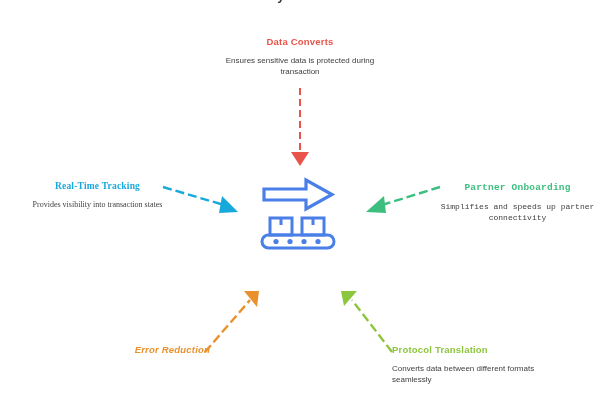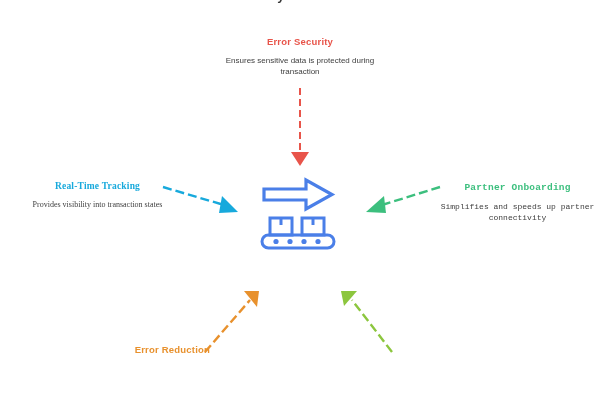--- a/index.html
+++ b/index.html
@@ -37,21 +37,21 @@
     margin: 0 0 7px 0;
     white-space: nowrap;
   }
   .node .desc {
     font-size: 8px;
     line-height: 11px;
     color: #404040;
     margin: 0;
   }
   .align-center { text-align: center; }
-  .align-right  { text-align: right; }
+  .align-right  { text-align: right; font-style: italic; }
   .align-left   { text-align: left; }
 
   
   #node-security   { left: 225px; top: 36px;  width: 150px; }
   #node-tracking   { left: 20px;  top: 180px; width: 155px; font-family: Liberation Serif, serif; }
   #node-partner    { left: 440px; top: 182px; width: 155px; font-family: Liberation Mono, monospace; }
   #node-error      { left: 50px;  top: 344px; width: 160px; }
   #node-protocol   { left: 392px; top: 344px; width: 160px; }
 
   
@@ -126,32 +126,36 @@
       <g fill="#4a7fe8">
         <circle cx="18" cy="66.5" r="2.6"></circle>
         <circle cx="32" cy="66.5" r="2.6"></circle>
         <circle cx="46" cy="66.5" r="2.6"></circle>
         <circle cx="60" cy="66.5" r="2.6"></circle>
       </g>
     </svg>
   </div>
 
   <div class="node align-center" id="node-security">
-    <p class="title" style="color:#e8544a">Error Security</p>
+    <p class="title" style="color:#e8544a">Data Converts</p>
     <p class="desc">Ensures sensitive data is protected during transaction</p>
   </div>
 
   <div class="node align-center" id="node-tracking">
     <p class="title" style="color:#17a9dc">Real-Time Tracking</p>
     <p class="desc">Provides visibility into transaction states</p>
   </div>
 
   <div class="node align-center" id="node-partner">
     <p class="title" style="color:#3cbf7e">Partner Onboarding</p>
     <p class="desc">Simplifies and speeds up partner connectivity</p>
   </div>
 
   <div class="node align-right" id="node-error">
     <p class="title" style="color:#e8912d">Error Reduction</p>
   </div>
 
+  <div class="node align-left" id="node-protocol">
+    <p class="title" style="color:#8cc63e">Protocol Translation</p>
+    <p class="desc">Converts data between different formats seamlessly</p>
+  </div>
 
 </div>
 
 </body></html>

